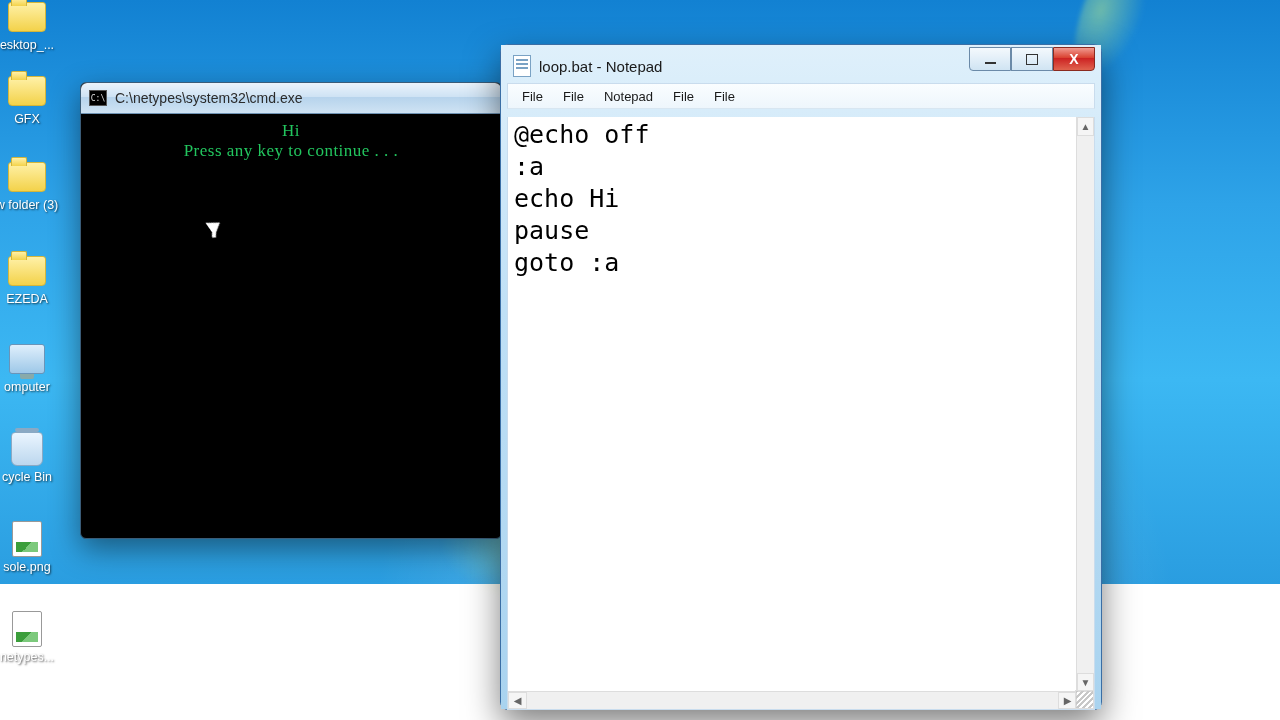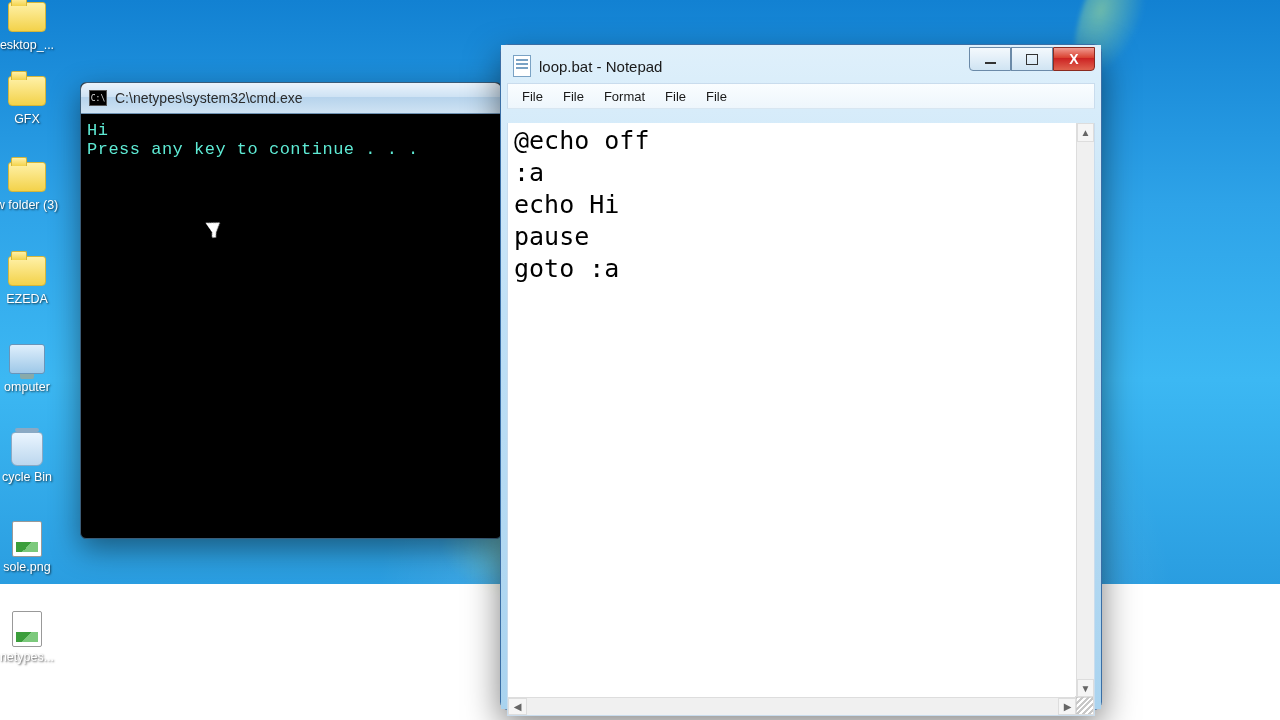--- a/index.html
+++ b/index.html
@@ -39,22 +39,22 @@
     background:linear-gradient(135deg,#3b9e3b 50%,#7cc97c 50%);}
   
   .cmdwin{position:absolute;left:80px;top:82px;width:420px;height:455px;
     background:#000;border:1px solid #3a5c78;border-radius:6px;
     box-shadow:0 10px 30px rgba(0,0,0,.45);}
   .cmdtitle{height:30px;display:flex;align-items:center;gap:8px;padding:0 8px;
     background:linear-gradient(180deg,#eaf3fb 0%,#cfe3f4 45%,#b6d3ec 46%,#cfe3f4 100%);
     border-bottom:1px solid #6f93b4;border-radius:6px 6px 0 0;color:#2b2b2b;font-size:14px;}
   .cmdicon{width:16px;height:14px;background:#000;border:1px solid #555;display:flex;align-items:center;justify-content:center;color:#ddd;font-size:8px;font-family:monospace;}
   .cmdbody{position:absolute;left:4px;right:4px;top:34px;bottom:4px;background:#000;
-    color:#5eead4;font-family:Liberation Mono, monospace;font-size:17px;
-    padding:4px 2px;white-space:pre;letter-spacing:0.5px;} 
+    color:#22c55e;font-family:Liberation Serif, serif;font-size:17px;
+    padding:4px 2px;white-space:pre;letter-spacing:0.5px;text-align:center;} 
   .mouseptr{position:absolute;left:128px;top:135px;width:0;height:0;
     border-left:12px solid #fff;border-top:8px solid transparent;border-bottom:8px solid transparent;
     filter:drop-shadow(0 0 1px #000);transform:rotate(-35deg);}
   .mouseptr::after{content:"";position:absolute;left:-12px;top:-2px;width:4px;height:12px;background:#fff;transform:rotate(35deg);}
   
   .npwin{position:absolute;left:500px;top:44px;width:600px;height:664px;
     background:#fff;border:1px solid #3a6ea5;border-radius:8px;
     box-shadow:0 14px 34px rgba(0,0,0,.5);}
   .npframe{position:absolute;inset:0;border-radius:0;padding:6px;
     background:linear-gradient(180deg,#dff0fb 0%,#bfe0f6 40%,#a9d3ef 100%);}
@@ -69,21 +69,21 @@
   .npbtn.min{border-radius:0 0 0 4px;}
   .npbtn.max{}
   .npbtn.close{border-radius:0 0 4px 0;background:linear-gradient(180deg,#f09a90,#d9402f 45%,#c22 46%,#e0634e);color:#fff;border-color:#8a2a1f;}
   .npbtn .sq{width:10px;height:9px;border:1px solid #333;}
   .npbtn .mn{width:11px;height:0;border-top:2px solid #333;margin-top:8px;}
   .npbtn .xx{font-weight:bold;font-size:14px;}
   .npmenubar{height:24px;background:linear-gradient(180deg,#fafdff,#eef6fc);
     border:1px solid #c9dced;border-bottom:1px solid #d8e6f1;display:flex;align-items:center;
     padding:0 4px;margin-top:2px;}
   .npmenu{padding:2px 10px;font-size:13px;color:#1a1a1a;border-radius:3px;}
-  .npclient{position:relative;margin-top:14px;border:1px solid #c9dced;border-top:none;
+  .npclient{position:relative;margin-top:8px;border:1px solid #c9dced;border-top:none;
     background:#fff;height:592px;}
   .nptext{position:absolute;left:6px;top:2px;right:20px;bottom:20px;
     font-family:"Consolas","Lucida Console",monospace;font-size:25px;color:#000;
     white-space:pre;line-height:1.28;overflow:hidden;}
   .vscroll{position:absolute;right:0;top:0;bottom:17px;width:17px;background:#f0f0f0;border-left:1px solid #ddd;}
   .vscroll .up,.vscroll .down{position:absolute;left:0;right:0;height:17px;background:#f5f5f5;
     display:flex;align-items:center;justify-content:center;color:#666;font-size:10px;border:1px solid #ddd;}
   .vscroll .up{top:0;} .vscroll .down{bottom:0;}
   .hscroll{position:absolute;left:0;right:17px;bottom:0;height:17px;background:#f0f0f0;border-top:1px solid #ddd;}
   .hscroll .lft,.hscroll .rgt{position:absolute;top:0;bottom:0;width:17px;background:#f5f5f5;
@@ -173,21 +173,21 @@
               <div class="sq"></div>
             </div>
           <div class="npbtn close">
               <span class="xx">X</span>
             </div>
         </div>
       </div>
       <div class="npmenubar">
         <div class="npmenu">File</div>
         <div class="npmenu">File</div>
-        <div class="npmenu">Format</div>
+        <div class="npmenu">Notepad</div>
         <div class="npmenu">File</div>
         <div class="npmenu">File</div>
       </div>
       <div class="npclient">
         <div class="nptext">@echo off
 :a
 echo Hi
 pause
 goto :a</div>
         <div class="vscroll">

